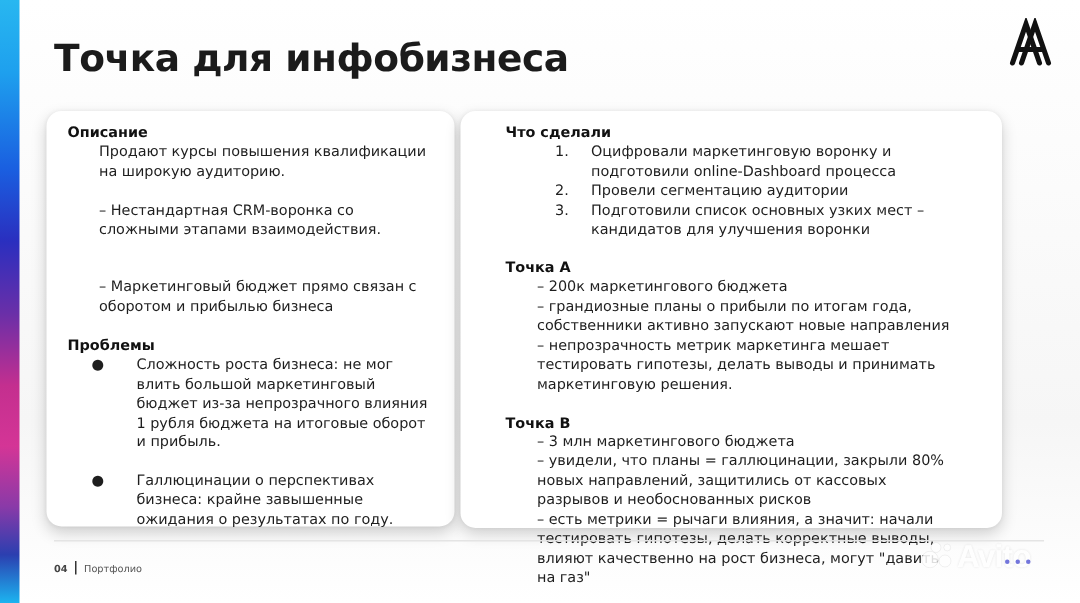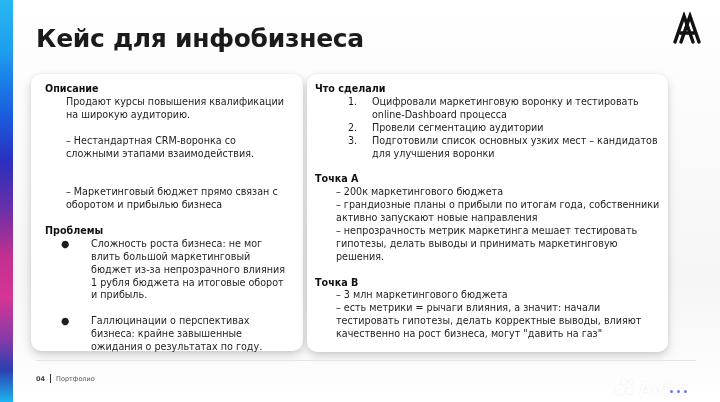--- a/index.html
+++ b/index.html
@@ -21,51 +21,51 @@
     font-family: "DejaVu Sans", sans-serif;
     font-weight: bold; font-size: 25px; letter-spacing: -0.3px;
     color: #1b1b1b;
   }
   .logo { position: absolute; left: 672px; top: 12px; width: 30px; height: 32px; }
   .card {
     position: absolute; background: #ffffff; border-radius: 10px;
     box-shadow: 0 4px 10px rgba(0,0,0,0.18), 0 0 3px rgba(0,0,0,0.06);
   }
   .card-left { left: 31px; top: 74px; width: 272px; height: 277px; padding: 9px 14px; }
-  .card-right { left: 307px; top: 74px; width: 361px; height: 278px; padding: 9px 8px; }
+  .card-right { left: 307px; top: 74px; width: 361px; height: 278px; padding: 9px 30px; }
   .txt { font-size: 9.6px; line-height: 12.9px; color: #1e1e1e; margin-left: 21px; }
   .h { font-weight: bold; font-size: 9.6px; line-height: 12.9px; color: #111; }
   .gap { height: 12.9px; }
   .blist { list-style: none; margin-left: 0; }
   .blist li { position: relative; padding-left: 46px; }
   .blist li .bullet { position: absolute; left: 16px; top: 0; }
   .olist li { position: relative; padding-left: 36px; list-style: none; }
   .olist li .num { position: absolute; left: 12px; top: 0; }
   .footer-line {
     position: absolute; left: 36px; top: 360px; width: 660px; height: 1px;
     background: #e4e4e4;
   }
   .footer { position: absolute; left: 36px; top: 374px; font-size: 6.5px; color: #555; display: flex; align-items: center; gap: 5px; }
   .footer .num { font-weight: bold; color: #444; }
   .footer .sep { width: 1px; height: 9px; background: #333; }
   .watermark {
-    position: absolute; left: 614px; top: 377px;
+    position: absolute; left: 614px; top: 360px;
     display: flex; align-items: flex-start; gap: 2px; opacity: 0.85;
   }
   .wm-text { font-family: "Liberation Sans", sans-serif; font-weight: bold; font-size: 21px; color: #ffffff;
     text-shadow: 0 0 2px rgba(0,0,0,0.12); letter-spacing: -0.5px; }
   .wm-dots { position: absolute; left: 56px; top: 13px; display: flex; gap: 4px; }
   .wm-dots span { width: 3px; height: 3px; border-radius: 50%; background: #5b5fd6; display: block; }
 </style>
 </head>
 <body>
 
 <div class="stripe"></div>
 
-<h1 class="title">Кейс для инфобизнеса</h1>
+<h1 class="title">Точка для инфобизнеса</h1>
 
 <div class="logo">
   <svg width="30" height="32" viewBox="0 0 30 32">
     <g fill="none" stroke="#111" stroke-width="3.4" stroke-linecap="round">
       <path d="M3 30 L12 4 L21 30"></path>
       <path d="M9 30 L18 4 L27 30"></path>
       <path d="M8 21 L22 21"></path>
     </g>
   </svg>
 </div>
@@ -90,39 +90,40 @@
       <span>Галлюцинации о перспективах бизнеса: крайне завышенные ожидания о результатах по году.</span>
     </li>
   </ul>
 </div>
 
 <div class="card card-right">
   <div class="h">Что сделали</div>
   <ol class="olist txt">
     <li>
       <span class="num">1.</span>
-      <span>Оцифровали маркетинговую воронку и тестировать online-Dashboard процесса</span>
+      <span>Оцифровали маркетинговую воронку и подготовили online-Dashboard процесса</span>
     </li>
     <li>
       <span class="num">2.</span>
       <span>Провели сегментацию аудитории</span>
     </li>
     <li>
       <span class="num">3.</span>
       <span>Подготовили список основных узких мест – кандидатов для улучшения воронки</span>
     </li>
   </ol>
   <div class="gap"></div>
   <div class="h">Точка А</div>
   <div class="txt">– 200к маркетингового бюджета</div>
   <div class="txt">– грандиозные планы о прибыли по итогам года, собственники активно запускают новые направления</div>
   <div class="txt">– непрозрачность метрик маркетинга мешает тестировать гипотезы, делать выводы и принимать маркетинговую решения.</div>
   <div class="gap"></div>
   <div class="h">Точка В</div>
   <div class="txt">– 3 млн маркетингового бюджета</div>
+  <div class="txt">– увидели, что планы = галлюцинации, закрыли 80% новых направлений, защитились от кассовых разрывов и необоснованных рисков</div>
   <div class="txt">– есть метрики = рычаги влияния, а значит: начали тестировать гипотезы, делать корректные выводы, влияют качественно на рост бизнеса, могут "давить на газ"</div>
 </div>
 
 <div class="footer-line"></div>
 <div class="footer">
   <span class="num">04</span>
   <span class="sep"></span>
   <span>Портфолио</span>
 </div>
 

